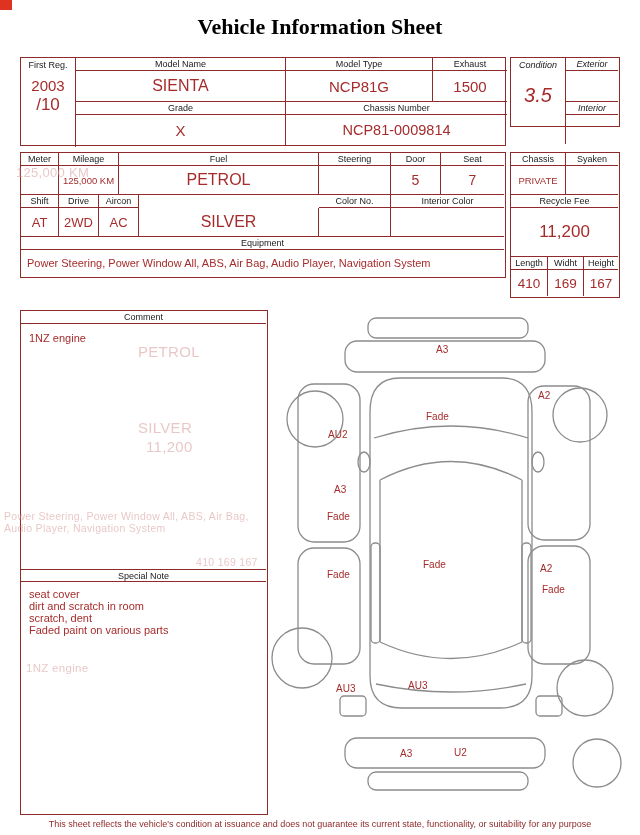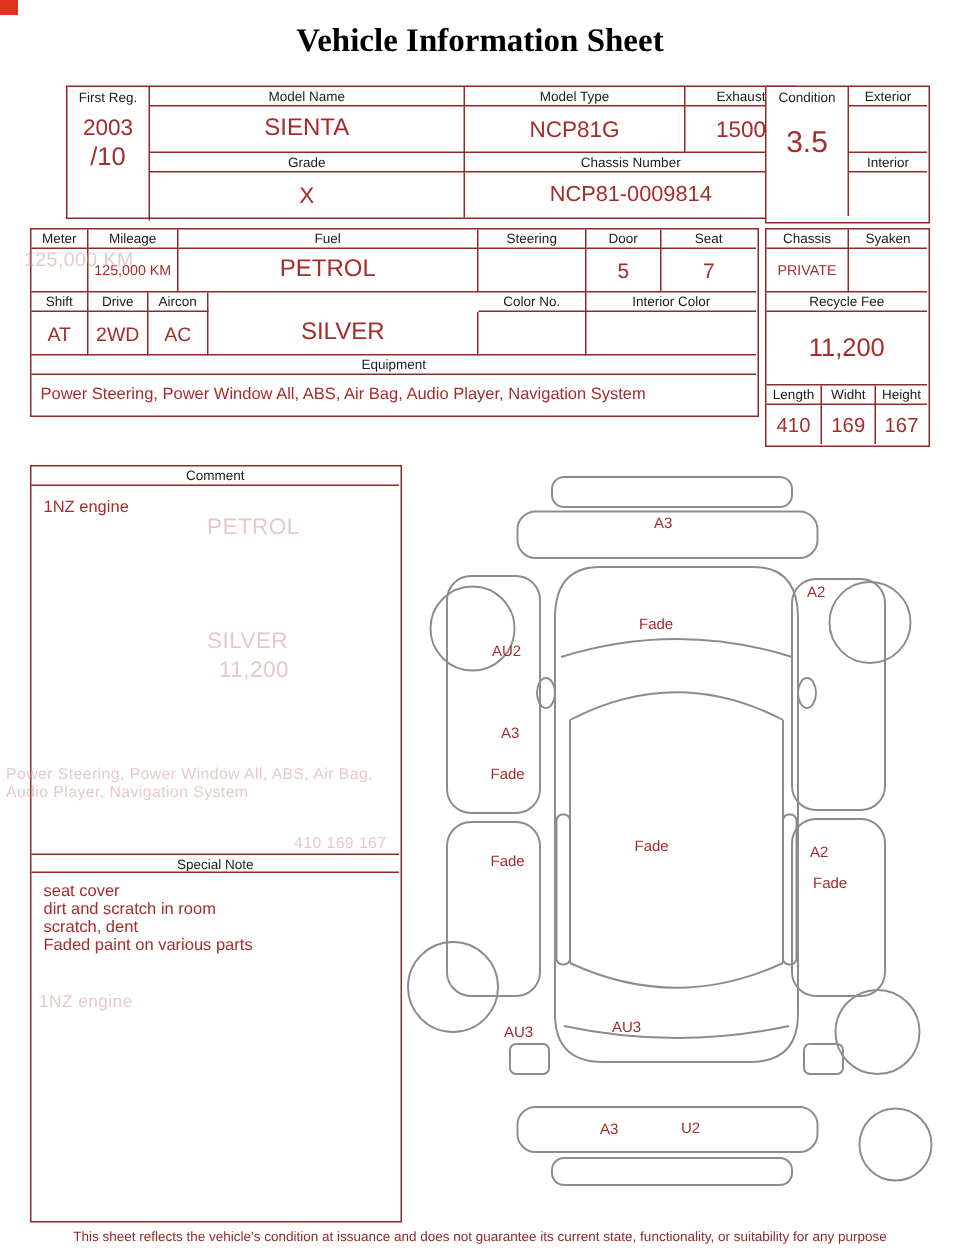--- a/index.html
+++ b/index.html
@@ -38,39 +38,39 @@
   .corner{position:absolute;left:0;top:0;width:12px;height:10px;background:#df3322;}
 </style>
 </head>
 <body>
 
 <div class="page">
 
   <div class="corner"></div>
   <h1 class="title">Vehicle Information Sheet</h1>
 
-  <div class="tbl" style="left:20px;top:57px;width:486px;height:89px;margin-left:24px;">
+  <div class="tbl" style="left:20px;top:57px;width:486px;height:89px;">
     <div class="cell stack br" style="left:0;top:0;width:55px;height:89px;justify-content:flex-start;">
       <div class="hdr" style="margin-top:2px;">First Reg.</div>
       <div class="val" style="font-size:15px;line-height:19px;margin-top:6px;">2003</div>
       <div class="val" style="font-size:17px;line-height:19px;">/10</div>
     </div>
     <div class="cell hdr br bb" style="left:55px;top:0;width:210px;height:13px;">Model Name</div>
     <div class="cell hdr br bb" style="left:265px;top:0;width:147px;height:13px;">Model Type</div>
     <div class="cell hdr bb" style="left:412px;top:0;width:74px;height:13px;">Exhaust</div>
     <div class="cell val br bb" style="left:55px;top:13px;width:210px;height:31px;font-size:16px;">SIENTA</div>
     <div class="cell val br bb" style="left:265px;top:13px;width:147px;height:31px;font-size:15px;">NCP81G</div>
     <div class="cell val bb" style="left:412px;top:13px;width:74px;height:31px;font-size:15px;">1500</div>
     <div class="cell hdr br bb" style="left:55px;top:44px;width:210px;height:13px;">Grade</div>
     <div class="cell hdr bb" style="left:265px;top:44px;width:221px;height:13px;">Chassis Number</div>
     <div class="cell val br" style="left:55px;top:57px;width:210px;height:30px;font-size:15px;">X</div>
     <div class="cell val" style="left:265px;top:57px;width:221px;height:30px;font-size:14.5px;">NCP81-0009814</div>
   </div>
 
-  <div class="tbl" style="left:510px;top:57px;width:110px;height:92px;">
+  <div class="tbl" style="left:510px;top:57px;width:110px;height:70px;font-style:italic;">
     <div class="cell stack br" style="left:0;top:0;width:55px;height:86px;justify-content:flex-start;">
       <div class="hdr" style="margin-top:2px;">Condition</div>
       <div class="val" style="font-size:20px;margin-top:14px;">3.5</div>
     </div>
     <div class="cell hdr bb" style="left:55px;top:0;width:52px;height:13px;">Exterior</div>
     <div class="cell val bb" style="left:55px;top:13px;width:52px;height:31px;"></div>
     <div class="cell hdr bb" style="left:55px;top:44px;width:52px;height:13px;">Interior</div>
     <div class="cell val" style="left:55px;top:57px;width:52px;height:29px;"></div>
   </div>
 

